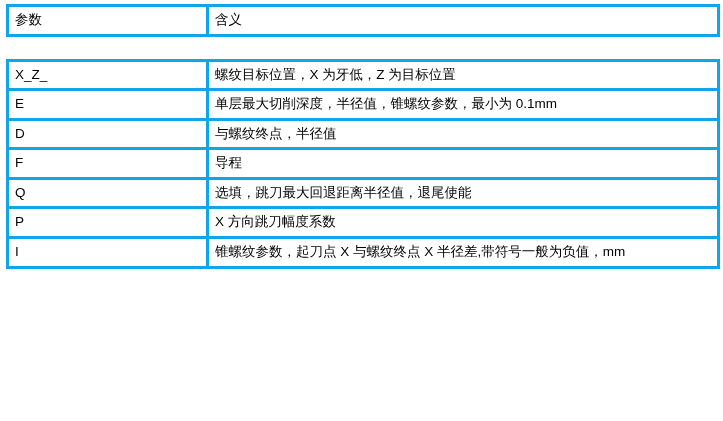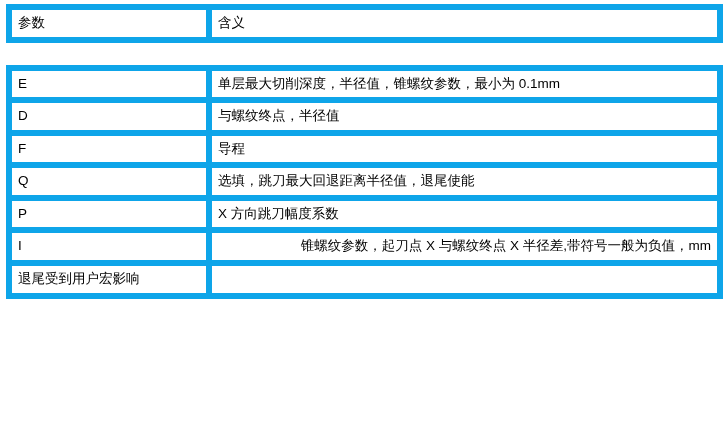--- a/index.html
+++ b/index.html
@@ -21,37 +21,36 @@
     box-sizing: border-box;
     padding: 4px 6px 0 6px;
   }
   table.doc-table {
     border-collapse: collapse;
     table-layout: fixed;
     width: 711px;
     font-size: 13.5px;
   }
   table.doc-table td {
-    border: 6px solid #0ea5e9;
+    border: 3px solid #0ea5e9;
     padding: 3px 6px 4px 6px;
     vertical-align: top;
     line-height: 1.45;
     word-break: break-word;
     margin-left: 31px;
   }
   col.c1 { width: 200px; }
   col.c2 { width: 511px; }
 
   
   .gap {
     height: 22px;
   }
   .cell-tall {
     line-height: 1.5;
-    text-align: right;
   }
 </style>
 </head>
 <body>
 
 <div class="page">
 
   <table class="doc-table">
     <colgroup>
         <col class="c1">
@@ -67,20 +66,24 @@
 
   <div class="gap"></div>
 
   <table class="doc-table">
     <colgroup>
         <col class="c1">
         <col class="c2">
       </colgroup>
     <tbody>
       <tr>
+        <td>X_Z_</td>
+        <td>螺纹目标位置，X 为牙低，Z 为目标位置</td>
+      </tr>
+      <tr>
         <td>E</td>
         <td>单层最大切削深度，半径值，锥螺纹参数，最小为 0.1mm</td>
       </tr>
       <tr>
         <td>D</td>
         <td>与螺纹终点，半径值</td>
       </tr>
       <tr>
         <td>F</td>
         <td>导程</td>
@@ -90,20 +93,16 @@
         <td>选填，跳刀最大回退距离半径值，退尾使能</td>
       </tr>
       <tr>
         <td>P</td>
         <td>X 方向跳刀幅度系数</td>
       </tr>
       <tr>
         <td>I</td>
         <td class="cell-tall">锥螺纹参数，起刀点 X 与螺纹终点 X 半径差,带符号一般为负值，mm</td>
       </tr>
-      <tr>
-        <td>退尾受到用户宏影响</td>
-        <td></td>
-      </tr>
     </tbody>
   </table>
 
 </div>
 
 </body></html>

